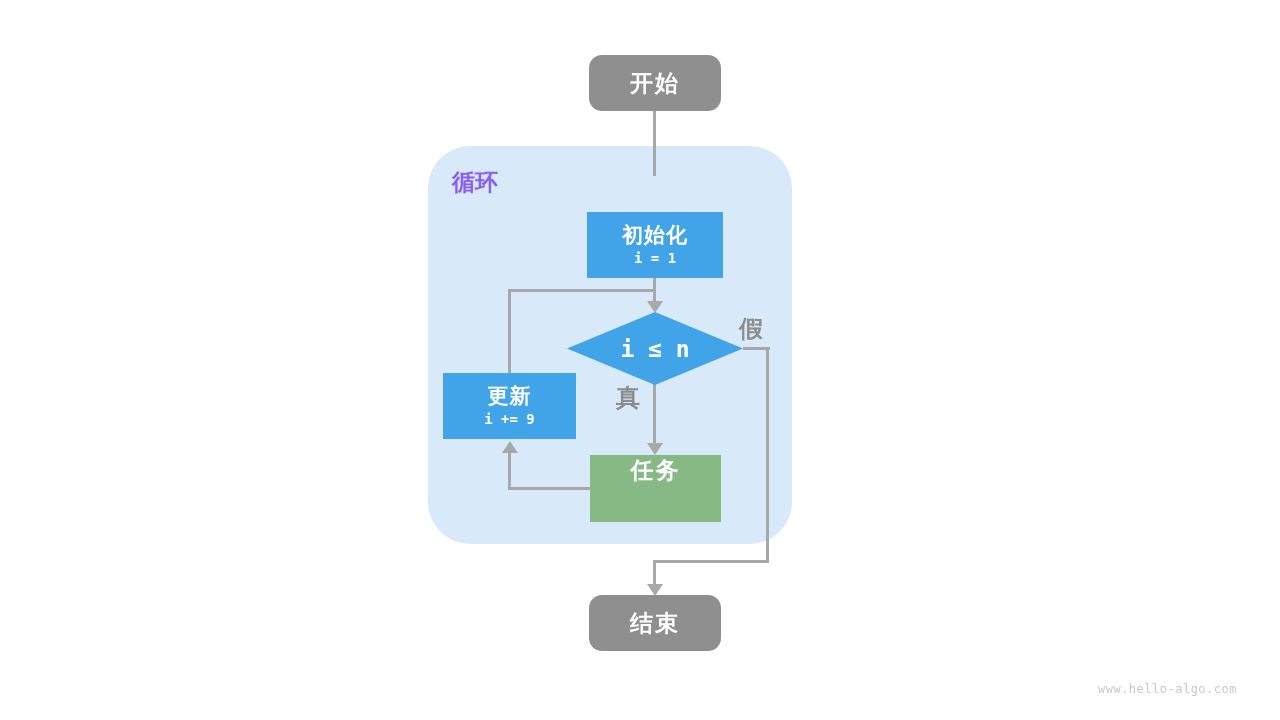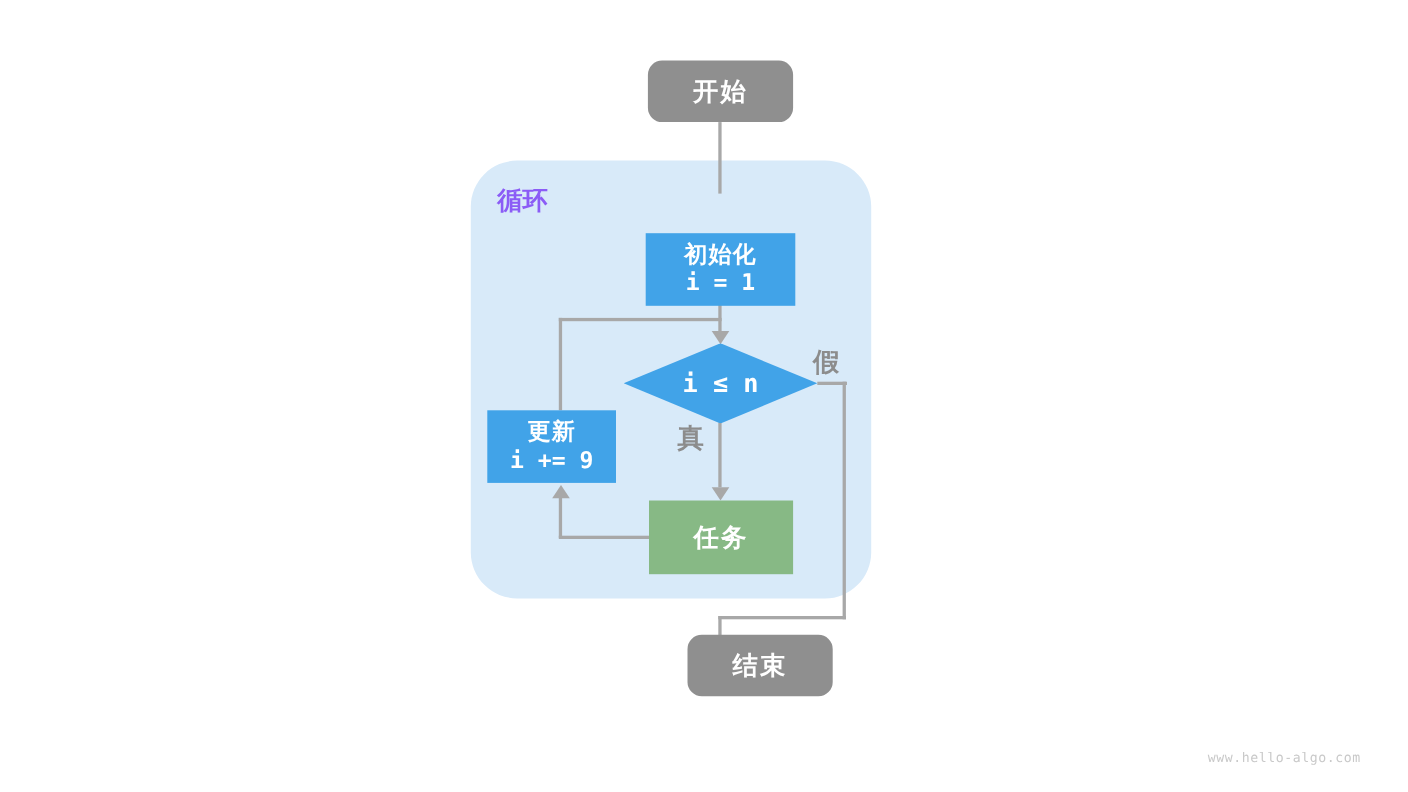--- a/index.html
+++ b/index.html
@@ -18,37 +18,37 @@
     font-size: 23px; font-weight: bold; color: #8b5cf6;
   }
 
   
   .terminal {
     position: absolute; width: 132px; height: 56px; border-radius: 13px;
     background: #8f8f8f; color: #ffffff; font-size: 23px; font-weight: 600;
     display: flex; align-items: center; justify-content: center; letter-spacing: 2px;
   }
   .node-start { left: 589px; top: 55px; }
-  .node-end   { left: 589px; top: 577px; margin-left: 36px; }
+  .node-end   { left: 589px; top: 595px; }
 
   
   .process {
     position: absolute; background: #41a3e8; color: #ffffff;
     display: flex; flex-direction: column; align-items: center; justify-content: center;
   }
   .process .zh { font-size: 21px; font-weight: 600; letter-spacing: 1px; line-height: 1.2; }
-  .process .code { font-family: "DejaVu Sans Mono", "Liberation Mono", monospace; font-size: 21px; font-weight: bold; line-height: 1.3; }
+  .process .code { font-family: "DejaVu Sans Mono", "Liberation Mono", monospace; font-size: 14px; font-weight: bold; line-height: 1.3; }
   .node-init   { left: 587px; top: 176px; width: 136px; height: 66px; margin-top: 36px; }
-  .node-update { left: 443px; top: 373px; width: 117px; height: 66px; }
+  .node-update { left: 443px; top: 373px; width: 133px; height: 66px; }
 
   
   .node-task {
     position: absolute; left: 590px; top: 455px; width: 131px; height: 67px;
     background: #87b985; color: #ffffff; font-size: 23px; font-weight: 600; letter-spacing: 2px;
-    display: flex; align-items: center; justify-content: center;
+    display: flex; justify-content: center;
   }
 
   
   .node-cond {
     position: absolute; left: 567px; top: 312px; width: 176px; height: 73px;
     background: #41a3e8; color: #ffffff;
     clip-path: polygon(50% 0, 100% 50%, 50% 100%, 0 50%);
     display: flex; align-items: center; justify-content: center;
     font-family: "DejaVu Sans Mono", "Liberation Mono", monospace; font-size: 23px; font-weight: bold;
   }

